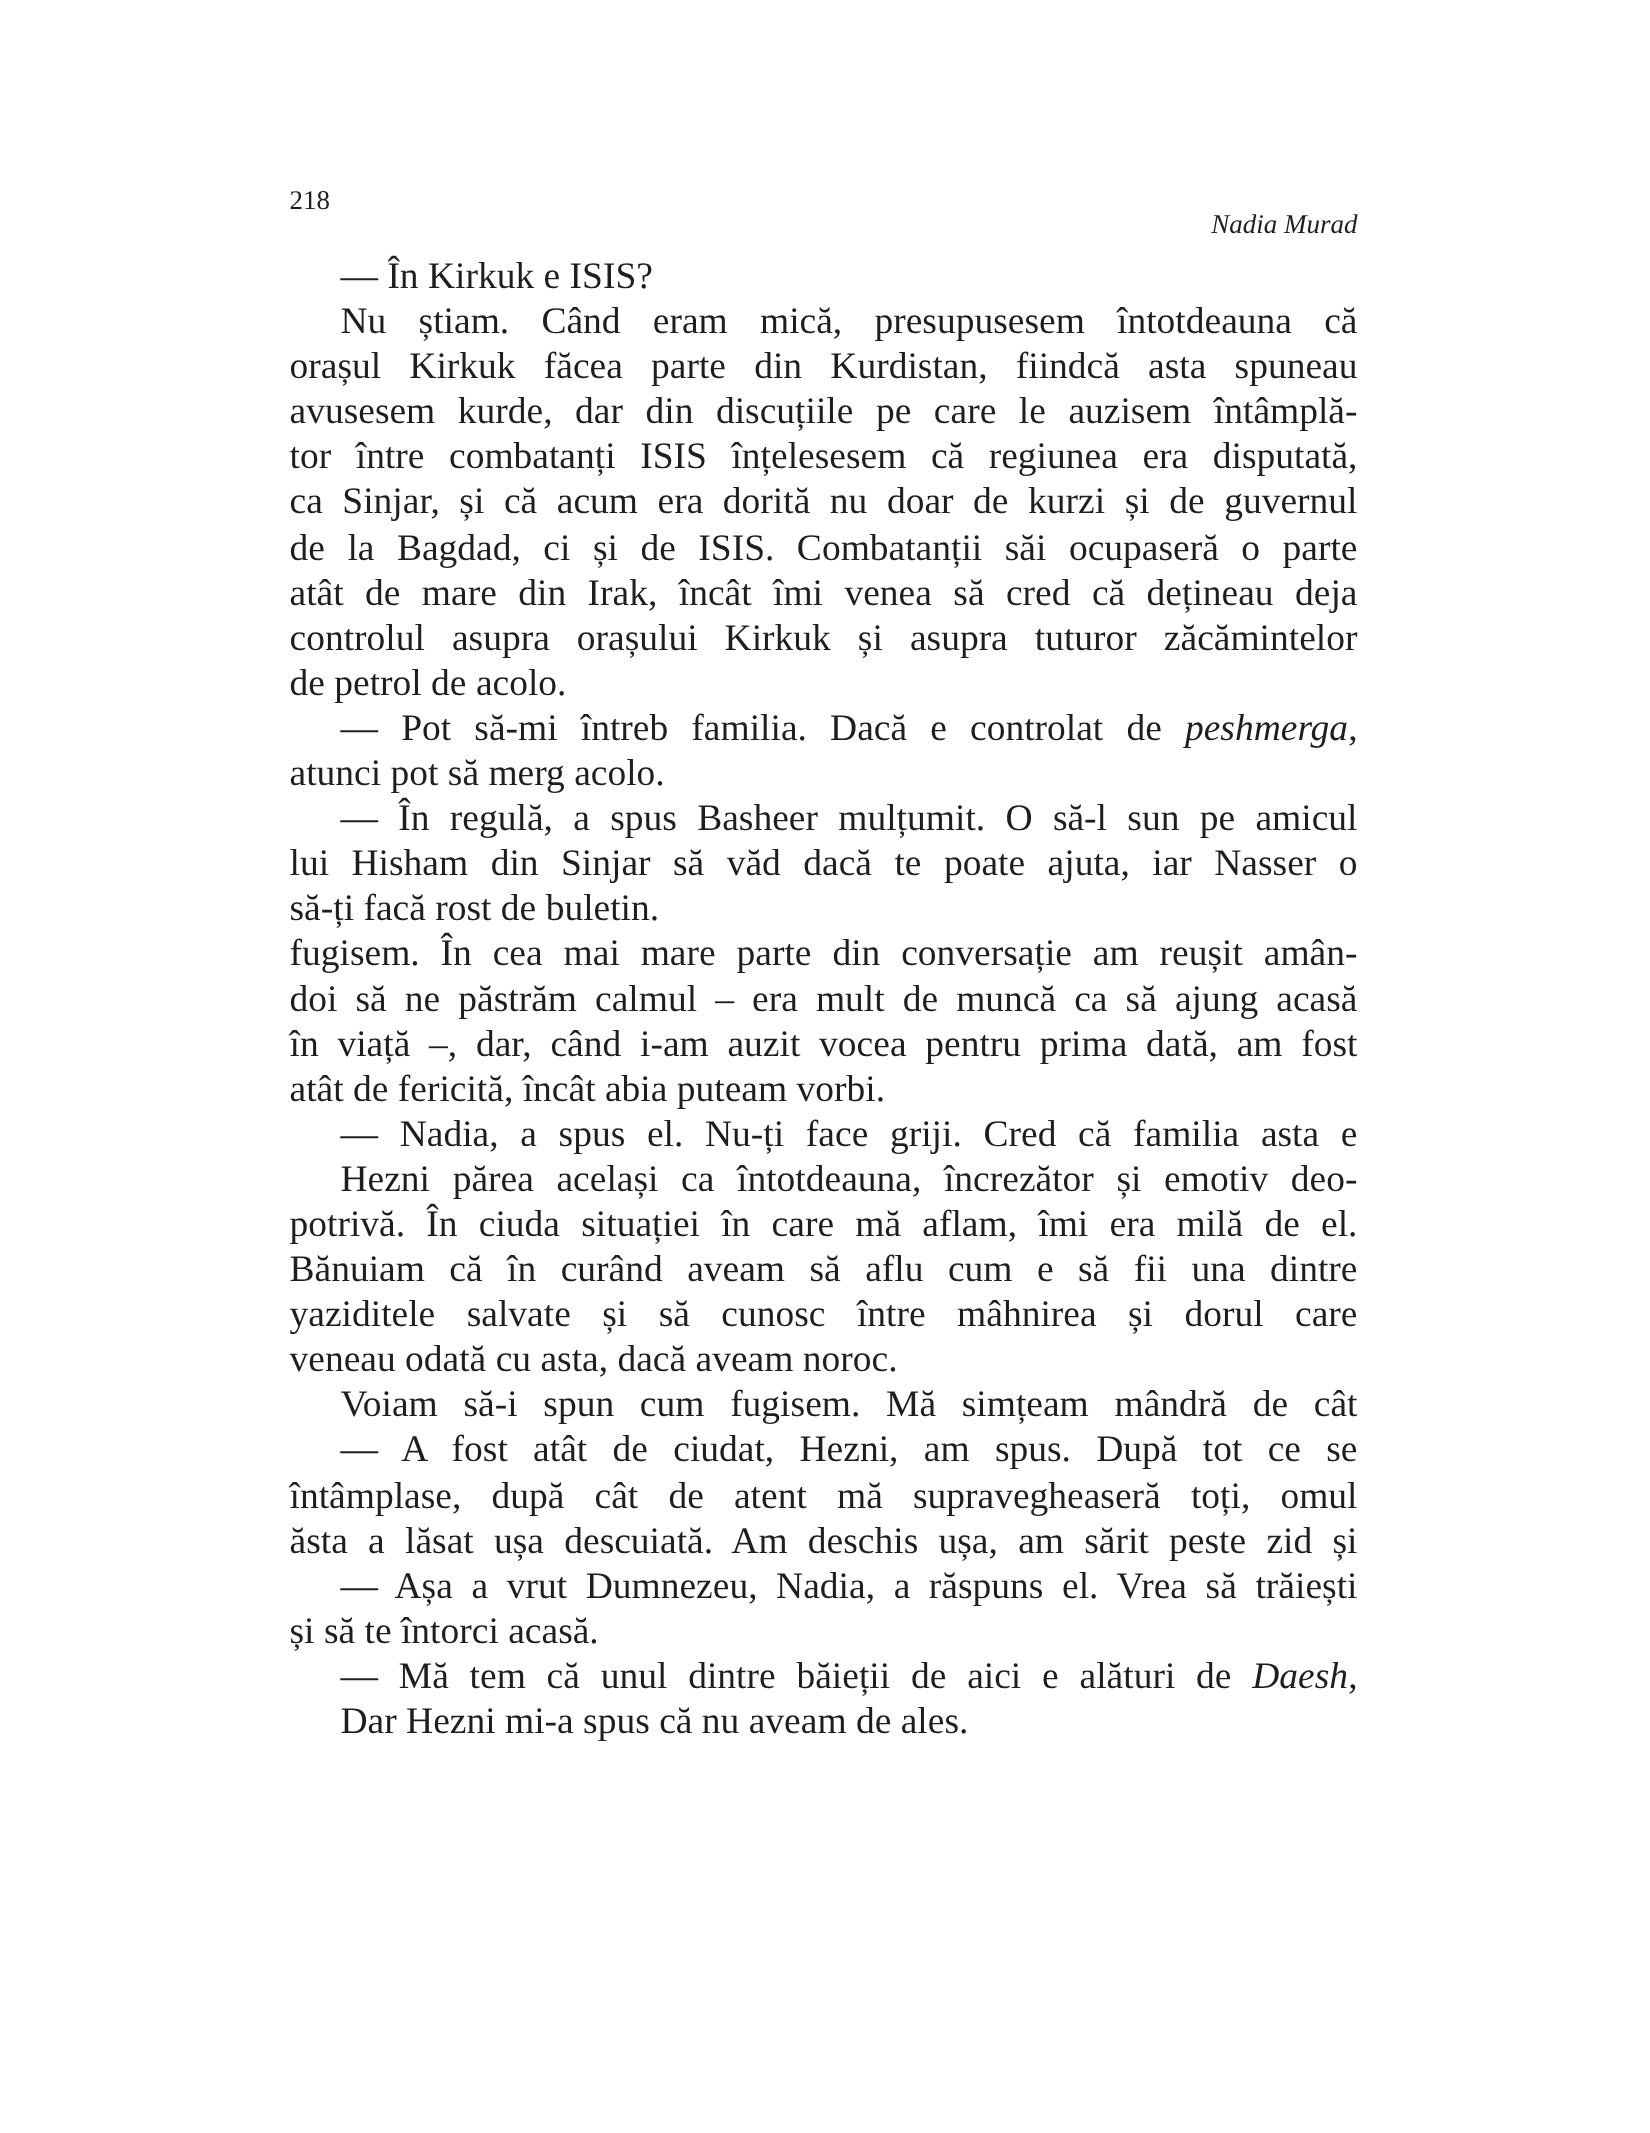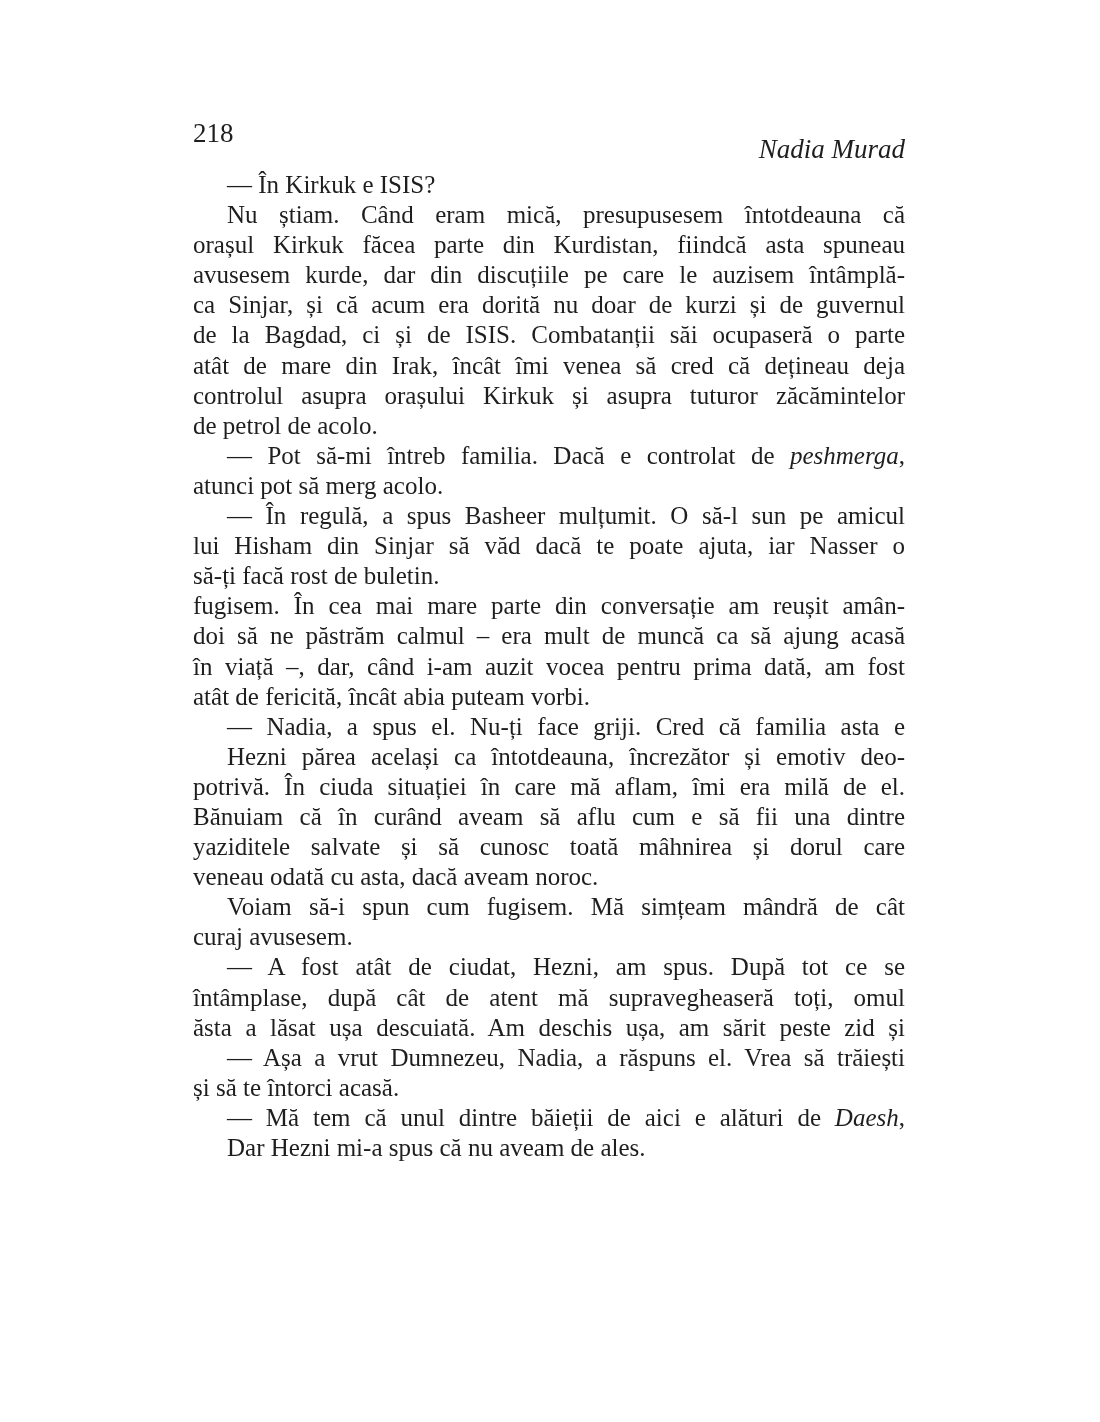--- a/index.html
+++ b/index.html
@@ -4,21 +4,21 @@
   <style>
     html, body { margin: 0; padding: 0; background: #ffffff; }
     body { width: 1100px; height: 1422px; position: relative; overflow: hidden; }
     .page {
       position: absolute; left: 0; top: 0; width: 1100px; height: 1422px;
       background: #ffffff; color: #1e1e1e;
       font-family: "Liberation Serif", "DejaVu Serif", serif;
     }
     .header {
       position: absolute; left: 193px; top: 116px; width: 712px; height: 34px;
-      font-size: 27px; line-height: 34px;
+      font-size: 18px; line-height: 34px;
     }
     .page-number { position: absolute; left: 0; top: 0; }
     .running-head { position: absolute; right: 0; top: 16px; font-style: italic; }
     .body {
       position: absolute; left: 193px; top: 170px; width: 712px;
       font-size: 25px; line-height: 30.1px;
     }
     .line { display: block; height: 30.1px; white-space: nowrap; text-align: justify; text-align-last: justify; }
     .line.last { text-align-last: left; }
     .line.indent { padding-left: 34px; }
@@ -30,42 +30,42 @@
 <div class="page">
   <div class="header">
     <span class="page-number">218</span>
     <span class="running-head">Nadia Murad</span>
   </div>
   <div class="body" id="body-text">
       <span class="line indent last"><span>— În Kirkuk e ISIS?</span></span>
       <span class="line indent"><span>Nu știam. Când eram mică, presupusesem întotdeauna că</span></span>
       <span class="line"><span>orașul Kirkuk făcea parte din Kurdistan, fiindcă asta spuneau</span></span>
       <span class="line"><span>avusesem kurde, dar din discuțiile pe care le auzisem întâmplă-</span></span>
+      <span class="line"><span>tor între combatanți ISIS înțelesesem că regiunea era disputată,</span></span>
       <span class="line"><span>ca Sinjar, și că acum era dorită nu doar de kurzi și de guvernul</span></span>
       <span class="line"><span>de la Bagdad, ci și de ISIS. Combatanții săi ocupaseră o parte</span></span>
       <span class="line"><span>atât de mare din Irak, încât îmi venea să cred că dețineau deja</span></span>
       <span class="line"><span>controlul asupra orașului Kirkuk și asupra tuturor zăcămintelor</span></span>
       <span class="line last"><span>de petrol de acolo.</span></span>
       <span class="line indent"><span>— Pot să-mi întreb familia. Dacă e controlat de </span><span class="it">peshmerga</span><span>,</span></span>
       <span class="line last"><span>atunci pot să merg acolo.</span></span>
       <span class="line indent"><span>— În regulă, a spus Basheer mulțumit. O să-l sun pe amicul</span></span>
       <span class="line"><span>lui Hisham din Sinjar să văd dacă te poate ajuta, iar Nasser o</span></span>
       <span class="line last"><span>să-ți facă rost de buletin.</span></span>
       <span class="line"><span>fugisem. În cea mai mare parte din conversație am reușit amân-</span></span>
       <span class="line"><span>doi să ne păstrăm calmul – era mult de muncă ca să ajung acasă</span></span>
       <span class="line"><span>în viață –, dar, când i-am auzit vocea pentru prima dată, am fost</span></span>
       <span class="line last"><span>atât de fericită, încât abia puteam vorbi.</span></span>
       <span class="line indent"><span>— Nadia, a spus el. Nu-ți face griji. Cred că familia asta e</span></span>
       <span class="line indent"><span>Hezni părea același ca întotdeauna, încrezător și emotiv deo-</span></span>
       <span class="line"><span>potrivă. În ciuda situației în care mă aflam, îmi era milă de el.</span></span>
       <span class="line"><span>Bănuiam că în curând aveam să aflu cum e să fii una dintre</span></span>
-      <span class="line"><span>yaziditele salvate și să cunosc toată mâhnirea și dorul care</span></span>
+      <span class="line"><span>yaziditele salvate și să cunosc între mâhnirea și dorul care</span></span>
       <span class="line last"><span>veneau odată cu asta, dacă aveam noroc.</span></span>
       <span class="line indent"><span>Voiam să-i spun cum fugisem. Mă simțeam mândră de cât</span></span>
-      <span class="line last"><span>curaj avusesem.</span></span>
       <span class="line indent"><span>— A fost atât de ciudat, Hezni, am spus. După tot ce se</span></span>
       <span class="line"><span>întâmplase, după cât de atent mă supravegheaseră toți, omul</span></span>
       <span class="line"><span>ăsta a lăsat ușa descuiată. Am deschis ușa, am sărit peste zid și</span></span>
       <span class="line indent"><span>— Așa a vrut Dumnezeu, Nadia, a răspuns el. Vrea să trăiești</span></span>
       <span class="line last"><span>și să te întorci acasă.</span></span>
       <span class="line indent"><span>— Mă tem că unul dintre băieții de aici e alături de </span><span class="it">Daesh</span><span>,</span></span>
       <span class="line indent last"><span>Dar Hezni mi-a spus că nu aveam de ales.</span></span>
     </div>
 </div>
 

